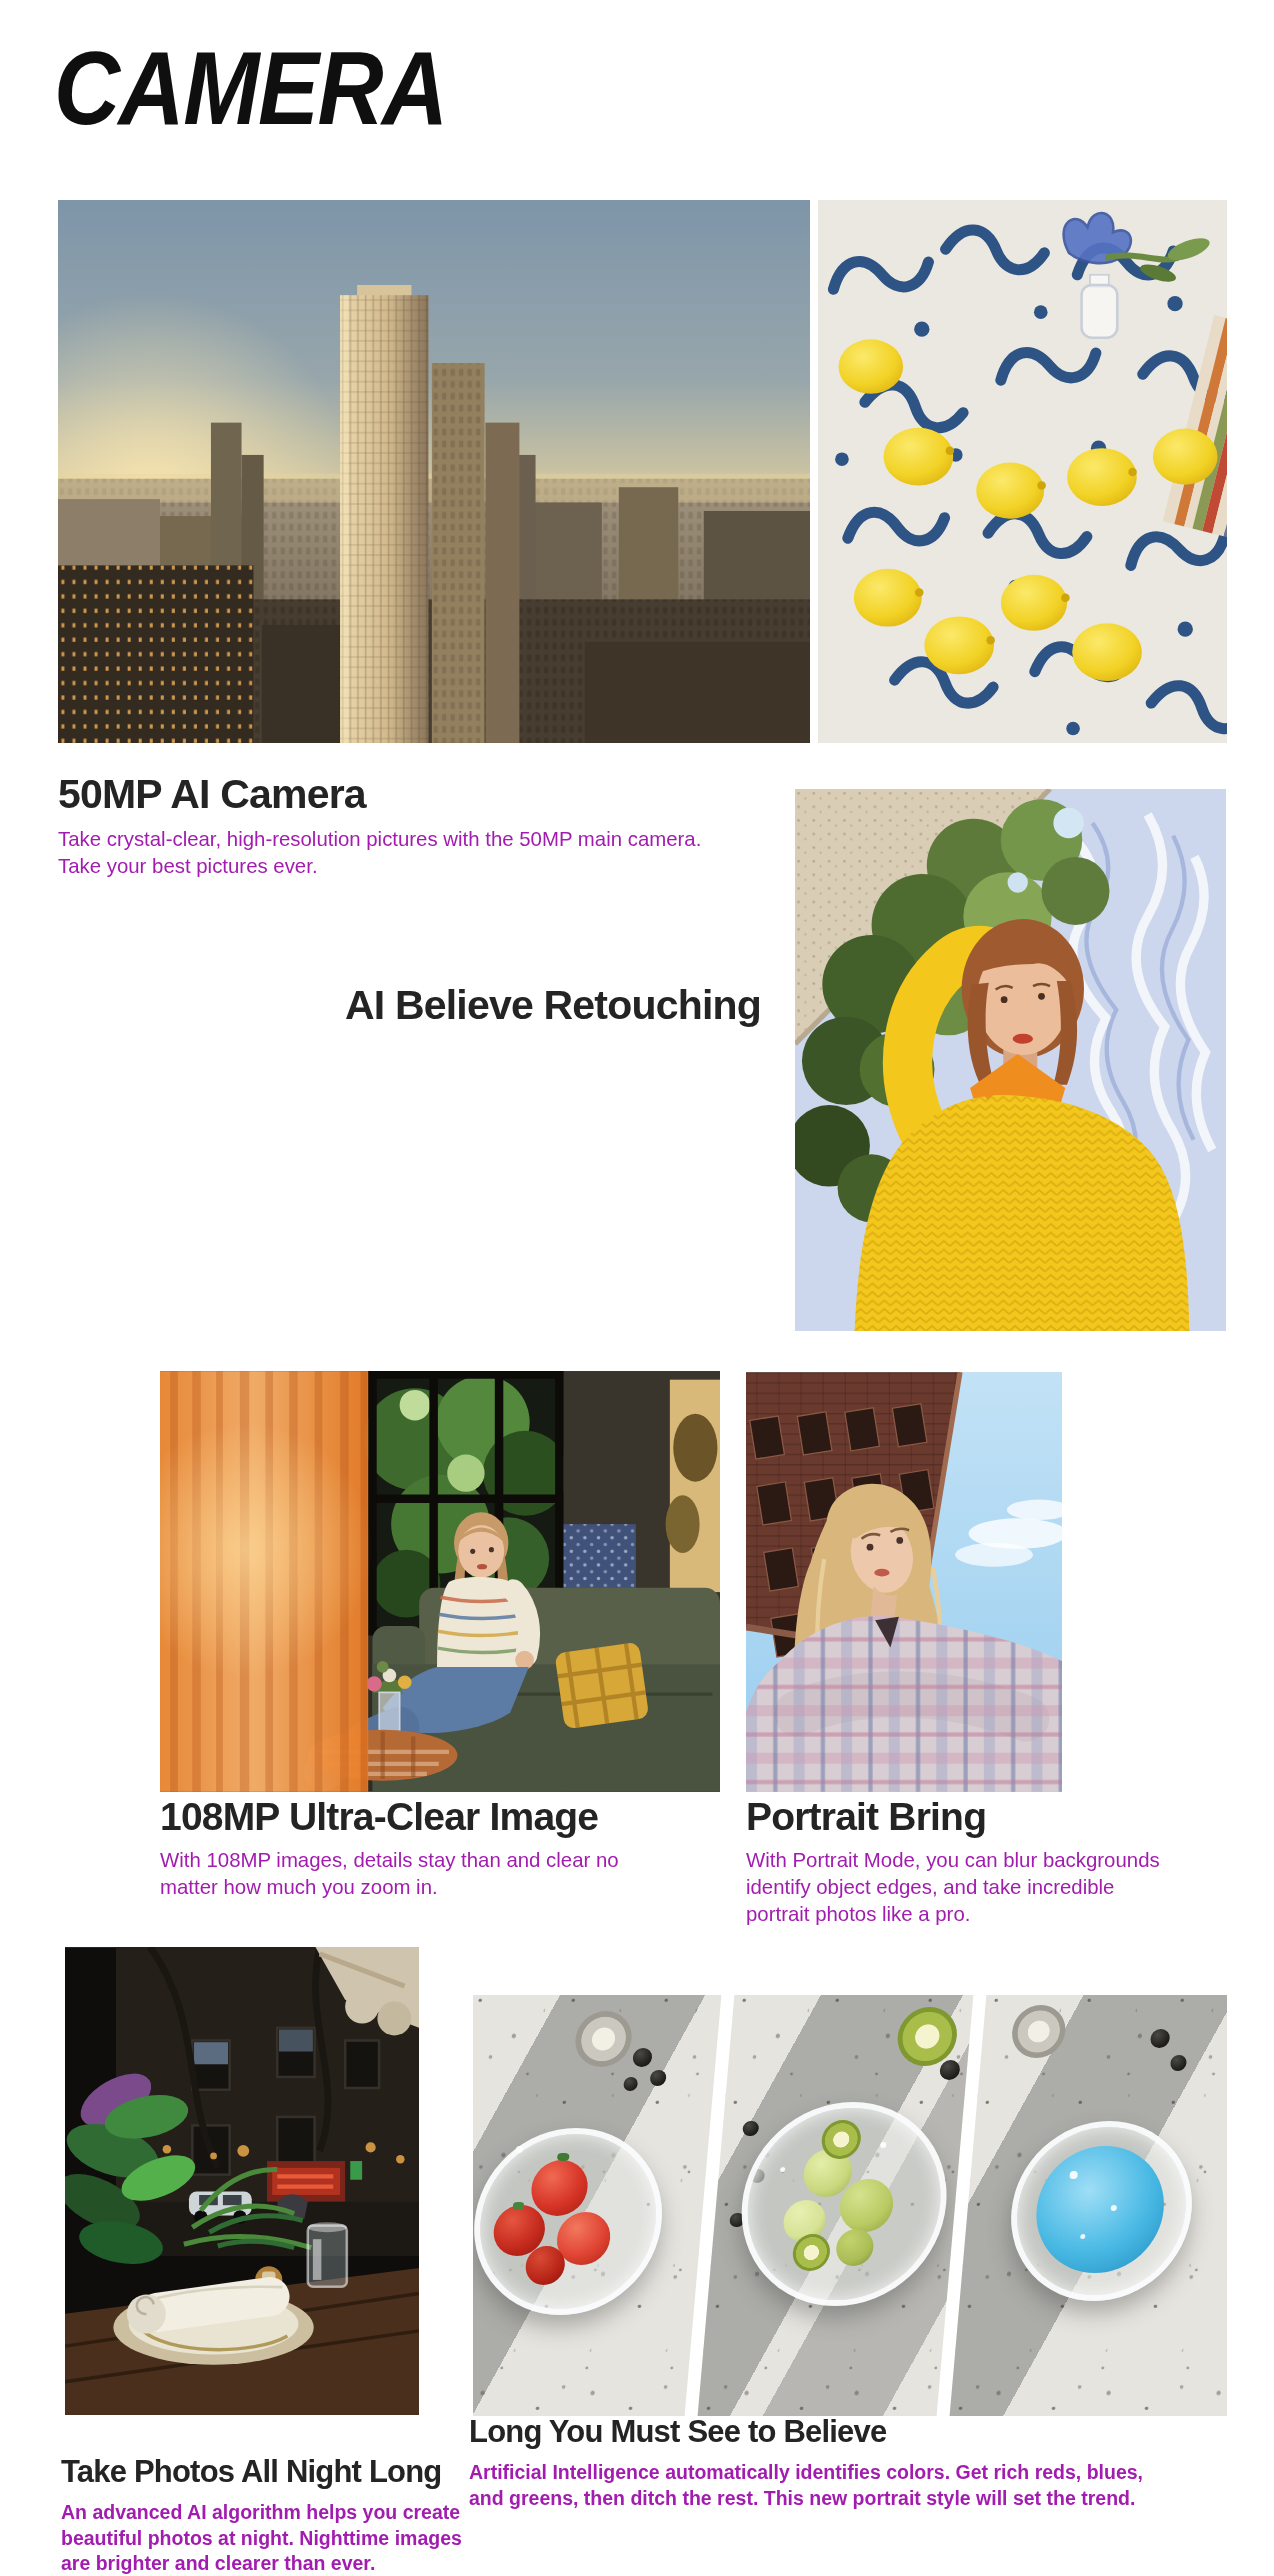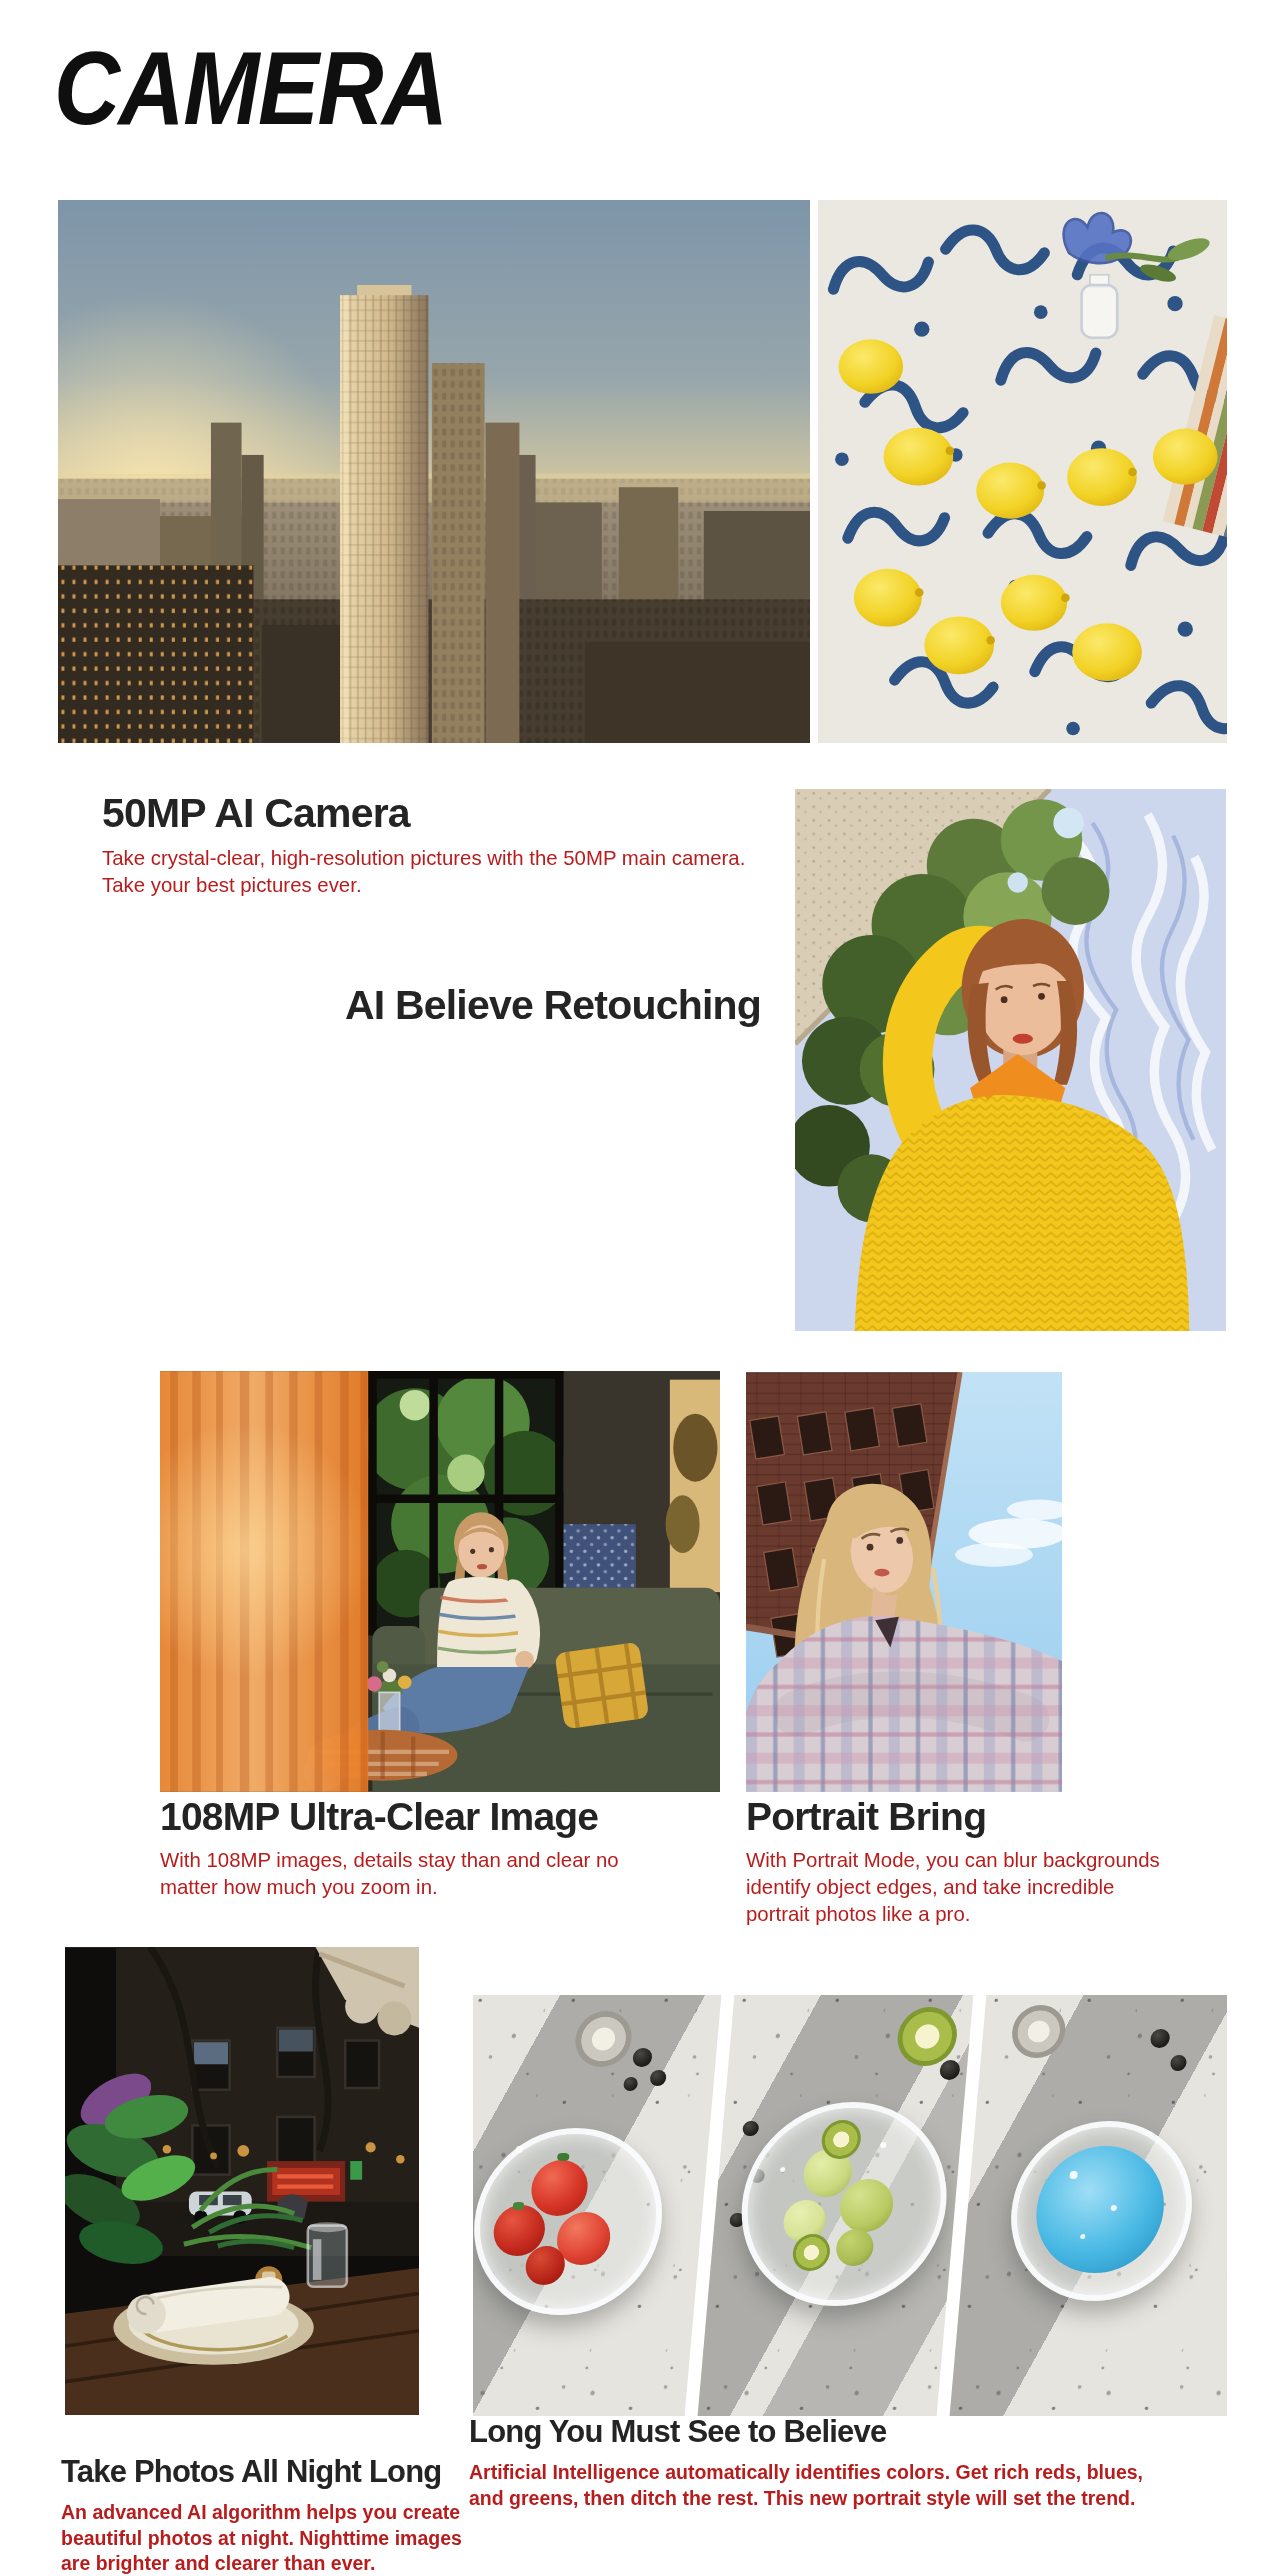--- a/index.html
+++ b/index.html
@@ -5,21 +5,21 @@
   html,body{margin:0;padding:0;background:#ffffff;}
   body{font-family:"Liberation Sans","DejaVu Sans",sans-serif;}
   #page{position:relative;width:1275px;height:2576px;background:#fff;overflow:hidden;}
   .abs{position:absolute;}
   .h1{font-size:104px;font-weight:700;letter-spacing:-1.7px;color:#0f0f0f;line-height:1;
       display:inline-block;transform:scaleX(.88);transform-origin:left top;white-space:nowrap;}
   .h2{font-weight:700;color:#242424;letter-spacing:-0.8px;line-height:1.12;margin:0;}
   .h2.lg{font-size:41px;}
   .h2.md{font-size:39px;}
   .h2.sm{font-size:31px;}
-  .desc{font-size:20.4px;color:#b91c1c;line-height:1.32;margin:8.5px 0 0 0;white-space:pre-line;}
+  .desc{font-size:20.4px;color:#a21caf;line-height:1.32;margin:8.5px 0 0 0;white-space:pre-line;}
   .desc.sm{font-size:19.5px;margin-top:10.2px;font-weight:bold;}
   section{position:absolute;}
   .right-align{text-align:right;}
   figure{position:absolute;margin:0;overflow:hidden;background:#ddd;}
   figure svg{display:block;}
 
   
   #composite{background:#fff;}
   .panel{position:absolute;top:-10.2px;height:441px;transform:skewX(-5deg);
     background-color:#e6e4df;
@@ -184,21 +184,21 @@
         <circle cx="155" cy="295" r="5" fill="#cfa50c"></circle>
           <circle cx="263" cy="336" r="5" fill="#cfa50c"></circle>
         <circle cx="370" cy="320" r="5" fill="#cfa50c"></circle>
           <circle cx="119" cy="462" r="5" fill="#cfa50c"></circle>
         <circle cx="203" cy="518" r="5" fill="#cfa50c"></circle>
           <circle cx="291" cy="468" r="5" fill="#cfa50c"></circle>
       </g>
     </svg>
   </figure>
 
-  <section style="left:58px;top:791px;width:748px;margin-left:44px;">
+  <section style="left:58px;top:772px;width:748px;">
     <h2 class="h2 lg">50MP AI Camera</h2>
     <p class="desc">Take crystal-clear, high-resolution pictures with the 50MP main camera.
 Take your best pictures ever.</p>
   </section>
 
   <figure style="left:795px;top:789px;width:431px;height:542px;">
     <svg width="431" height="542" viewBox="0 0 507 638">
       <defs>
         <pattern id="knit" width="14" height="10" patternUnits="userSpaceOnUse">
           <path d="M0 8 l7 -6 l7 6" stroke="rgba(160,110,0,.28)" stroke-width="2.2" fill="none"></path>

